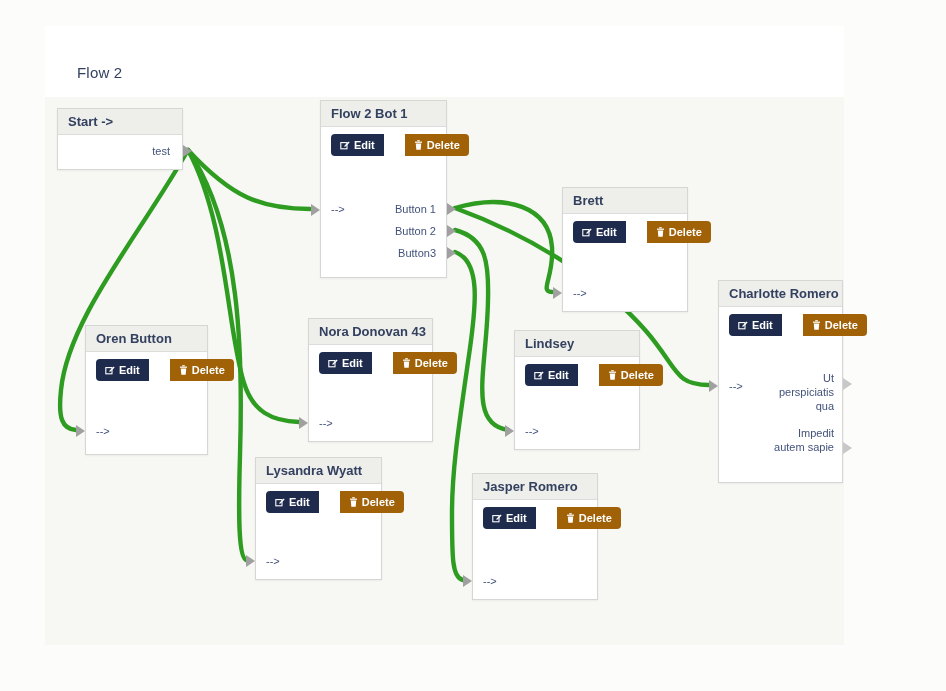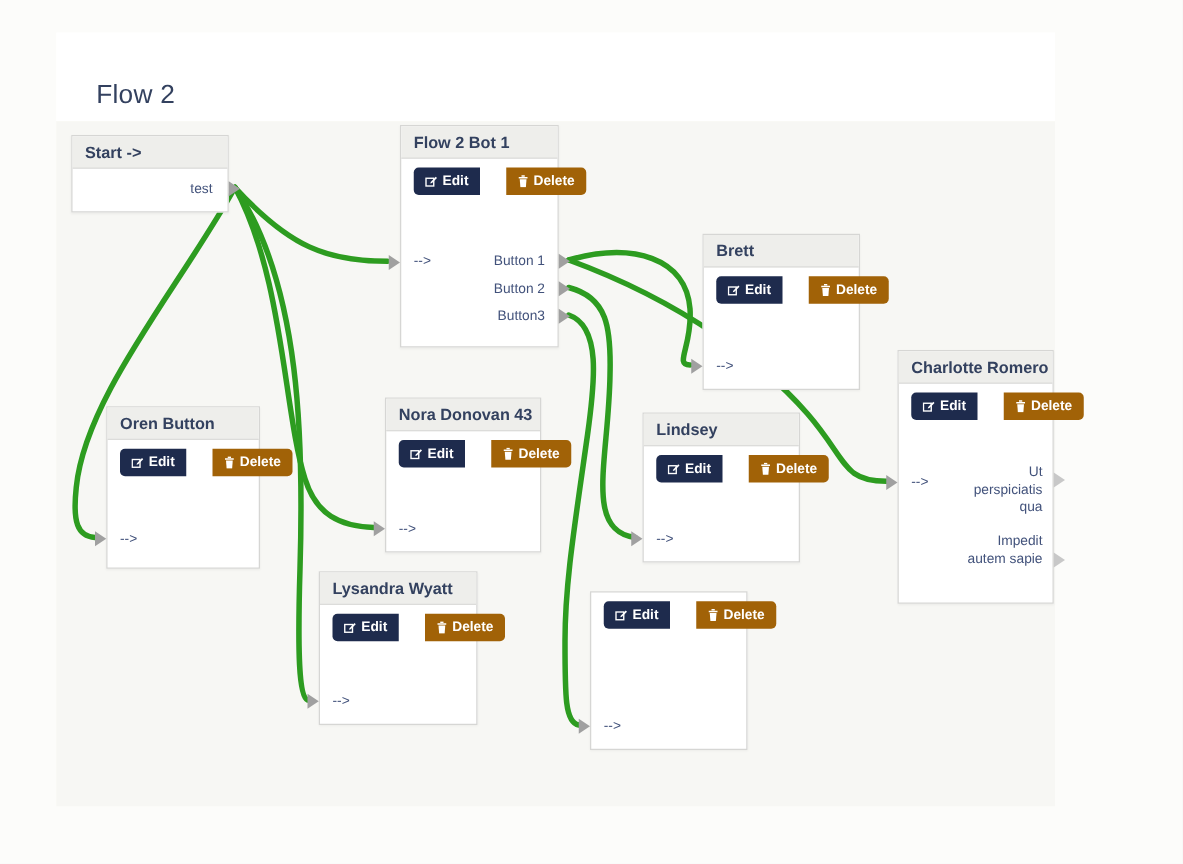--- a/index.html
+++ b/index.html
@@ -7,21 +7,21 @@
     width:946px;height:691px;position:relative;overflow:hidden;
     background:#fcfcfa;
     font-family:"Liberation Sans", sans-serif;
   }
   .topbar{
     position:absolute;left:45px;top:26px;width:799px;height:71px;
     background:#ffffff;
   }
   .topbar .title{
     position:absolute;left:32px;top:38px;
-    font-size:21px;color:#33415f;letter-spacing:.2px;
+    font-size:15px;color:#33415f;letter-spacing:.2px;
   }
   .canvas{
     position:absolute;left:45px;top:97px;width:799px;height:548px;
     background:#f7f7f4;
   }
   svg.wires{position:absolute;left:0;top:0;width:946px;height:691px;z-index:1;pointer-events:none;}
   svg.wires path{pointer-events:stroke;}
   .node{
     position:absolute;z-index:2;background:#ffffff;
     border:1px solid #d6d6d4;box-shadow:0 1px 2px rgba(0,0,0,.05);
@@ -250,20 +250,21 @@
           <path d="M1.8,3.4 h5.4 l-0.5,6.4 h-4.4 Z" fill="#fff"></path>
         </svg>
       <span>Delete</span>
     </div>
   </div>
   <div class="row in" style="top:95px;">--&gt;</div>
   <span class="port pin" style="top:97px;"></span>
 </div>
 
 <div class="node" style="left:472px;top:473px;width:126px;height:127px;">
+  <div class="nhead">Jasper Romero</div>
   <div class="btns">
     <div class="btn edit">
       <svg width="10" height="10" viewBox="0 0 10 10">
           <rect x="0.8" y="2.6" width="6.2" height="6.2" fill="none" stroke="#fff" stroke-width="1.1"></rect>
           <path d="M4.6,5.6 L8.6,1.4 L9.6,2.4 L5.6,6.4 L4.2,6.8 Z" fill="#fff"></path>
         </svg>
       <span>Edit</span>
     </div>
     <div class="btn del">
       <svg width="9" height="10" viewBox="0 0 9 10">

